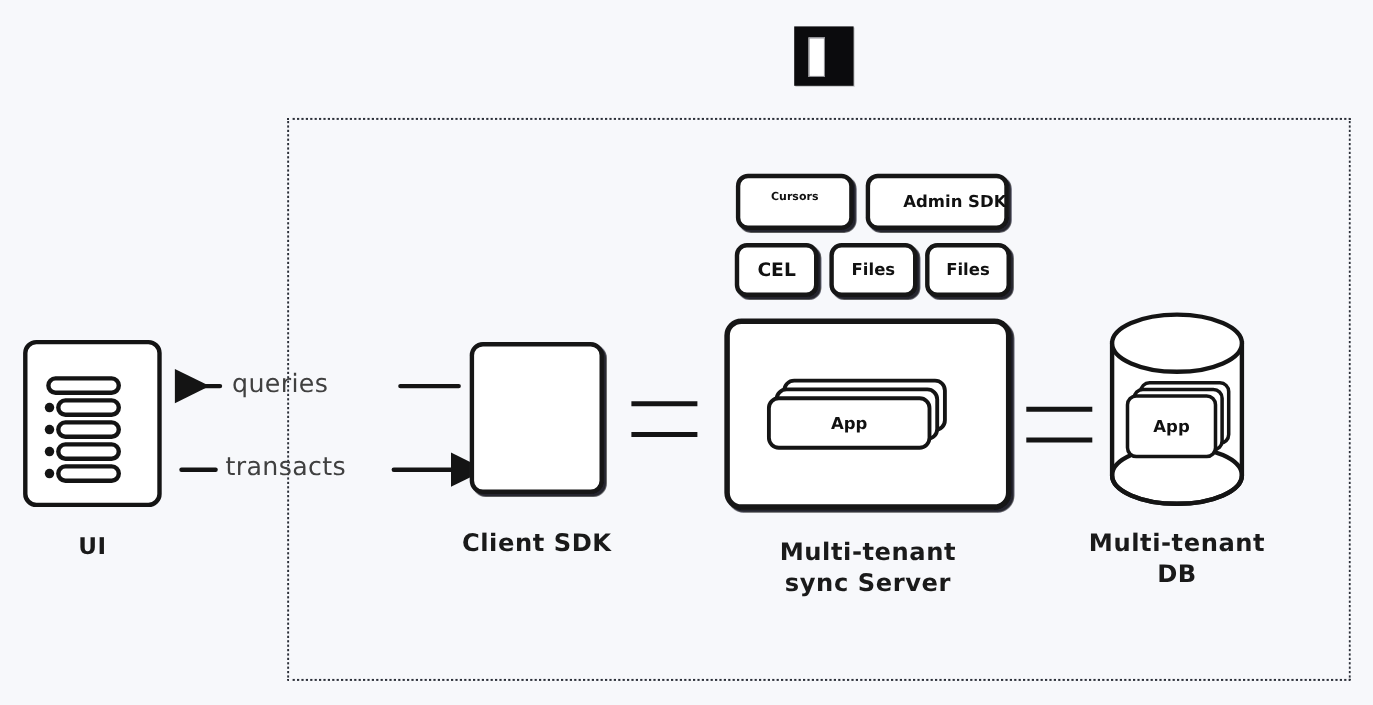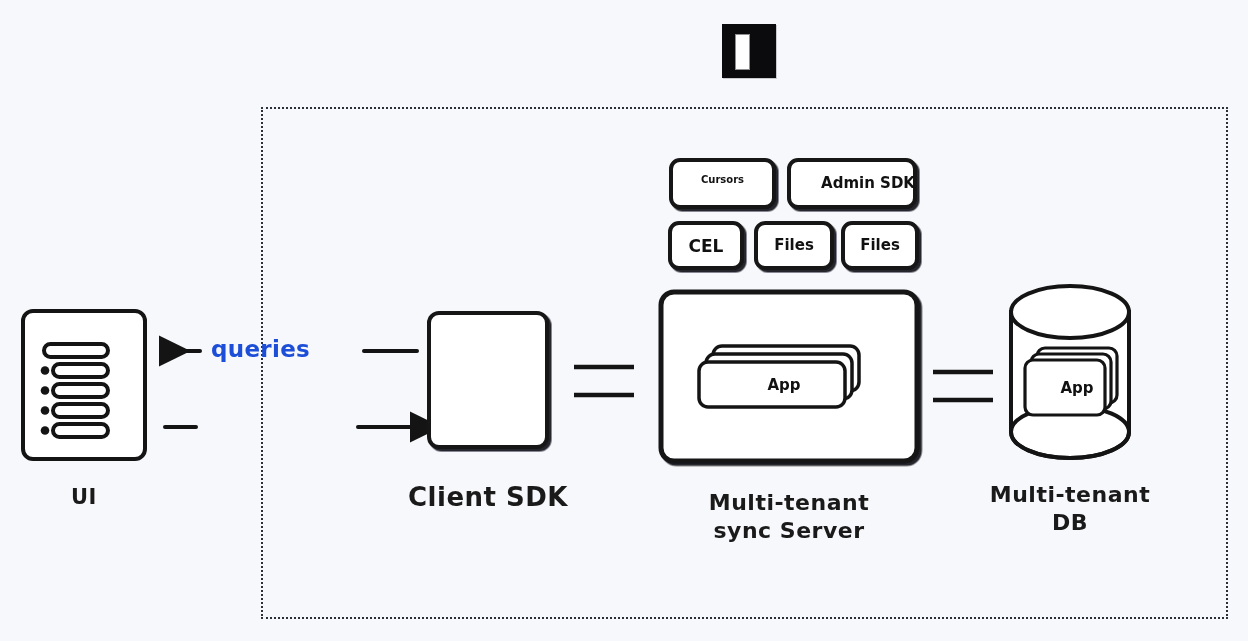--- a/index.html
+++ b/index.html
@@ -32,41 +32,40 @@
     font-family: "DejaVu Sans", sans-serif;
     font-weight: bold;
     color: #1a1a1a;
     line-height: 1.25;
     letter-spacing: 0.5px;
     white-space: pre-line;
   }
   .arrow-label {
     position: absolute;
     font-family: "DejaVu Sans", sans-serif;
-    font-weight: bold;
-    color: #1d4ed8;
+    font-weight: normal;
+    color: #404040;
     letter-spacing: 0.3px;
     white-space: nowrap;
   }
   .pill-label {
     position: absolute;
     font-family: "DejaVu Sans", sans-serif;
     font-weight: bold;
     color: #111;
     white-space: nowrap;
     text-align: center;
   }
   .card-label {
     position: absolute;
     font-family: "DejaVu Sans", sans-serif;
     font-weight: bold;
     color: #111;
     white-space: nowrap;
     text-align: center;
-    margin-left: 12px;
   }
   .logo-mark {
     position: absolute;
     background: #0b0b0d;
     box-shadow: 1px 1px 0 rgba(0,0,0,0.18);
   }
   .logo-bar {
     position: absolute;
     background: #ffffff;
     border: 1px solid #8e8e93;
@@ -181,21 +180,22 @@
   <div class="pill-label" style="left:671px; top:174px; width:103px; font-size:10px;">Cursors</div>
   <div class="pill-label" style="left:789px; top:174px; width:126px; font-size:15px;text-align:right;">Admin SDK</div>
   <div class="pill-label" style="left:670px; top:236px; width:72px; font-size:17px;">CEL</div>
   <div class="pill-label" style="left:756px; top:236px; width:76px; font-size:15px;">Files</div>
   <div class="pill-label" style="left:843px; top:236px; width:74px; font-size:15px;">Files</div>
 
   <div class="card-label" style="left:699px; top:376px; width:146px; font-size:15px;">App</div>
   <div class="card-label" style="left:1025px; top:379px; width:80px; font-size:15px;">App</div>
 
   <div class="arrow-label" style="left:211px; top:336px; font-size:23px;">queries</div>
+  <div class="arrow-label" style="left:205px; top:412px; font-size:23px;">transacts</div>
 
   <div class="node-label" style="left:24px; top:484px; width:120px; font-size:21px;">UI</div>
-  <div class="node-label" style="left:398px; top:481px; width:180px; font-size:26px;">Client SDK</div>
+  <div class="node-label" style="left:398px; top:481px; width:180px; font-size:22px;">Client SDK</div>
   <div class="node-label" style="left:669px; top:489px; width:240px; font-size:22px;">Multi-tenant
 sync Server</div>
   <div class="node-label" style="left:960px; top:481px; width:220px; font-size:22px;">Multi-tenant
 DB</div>
 
 </div>
 
 </body></html>

